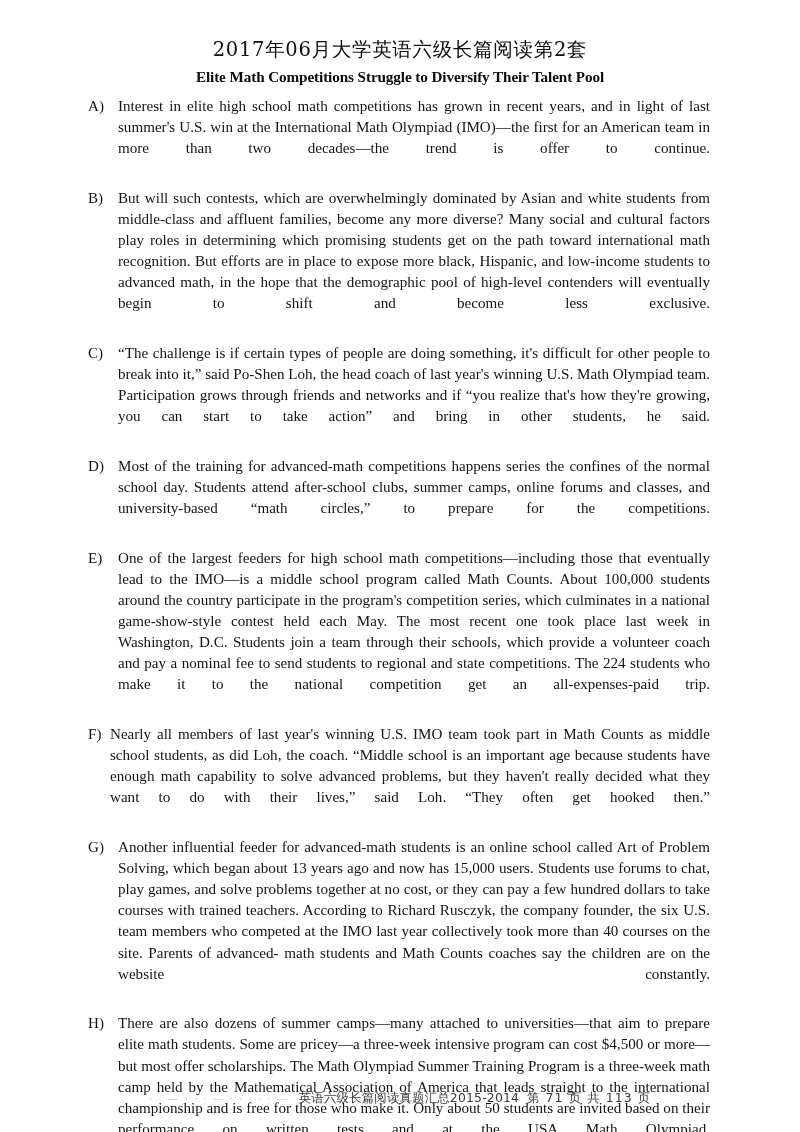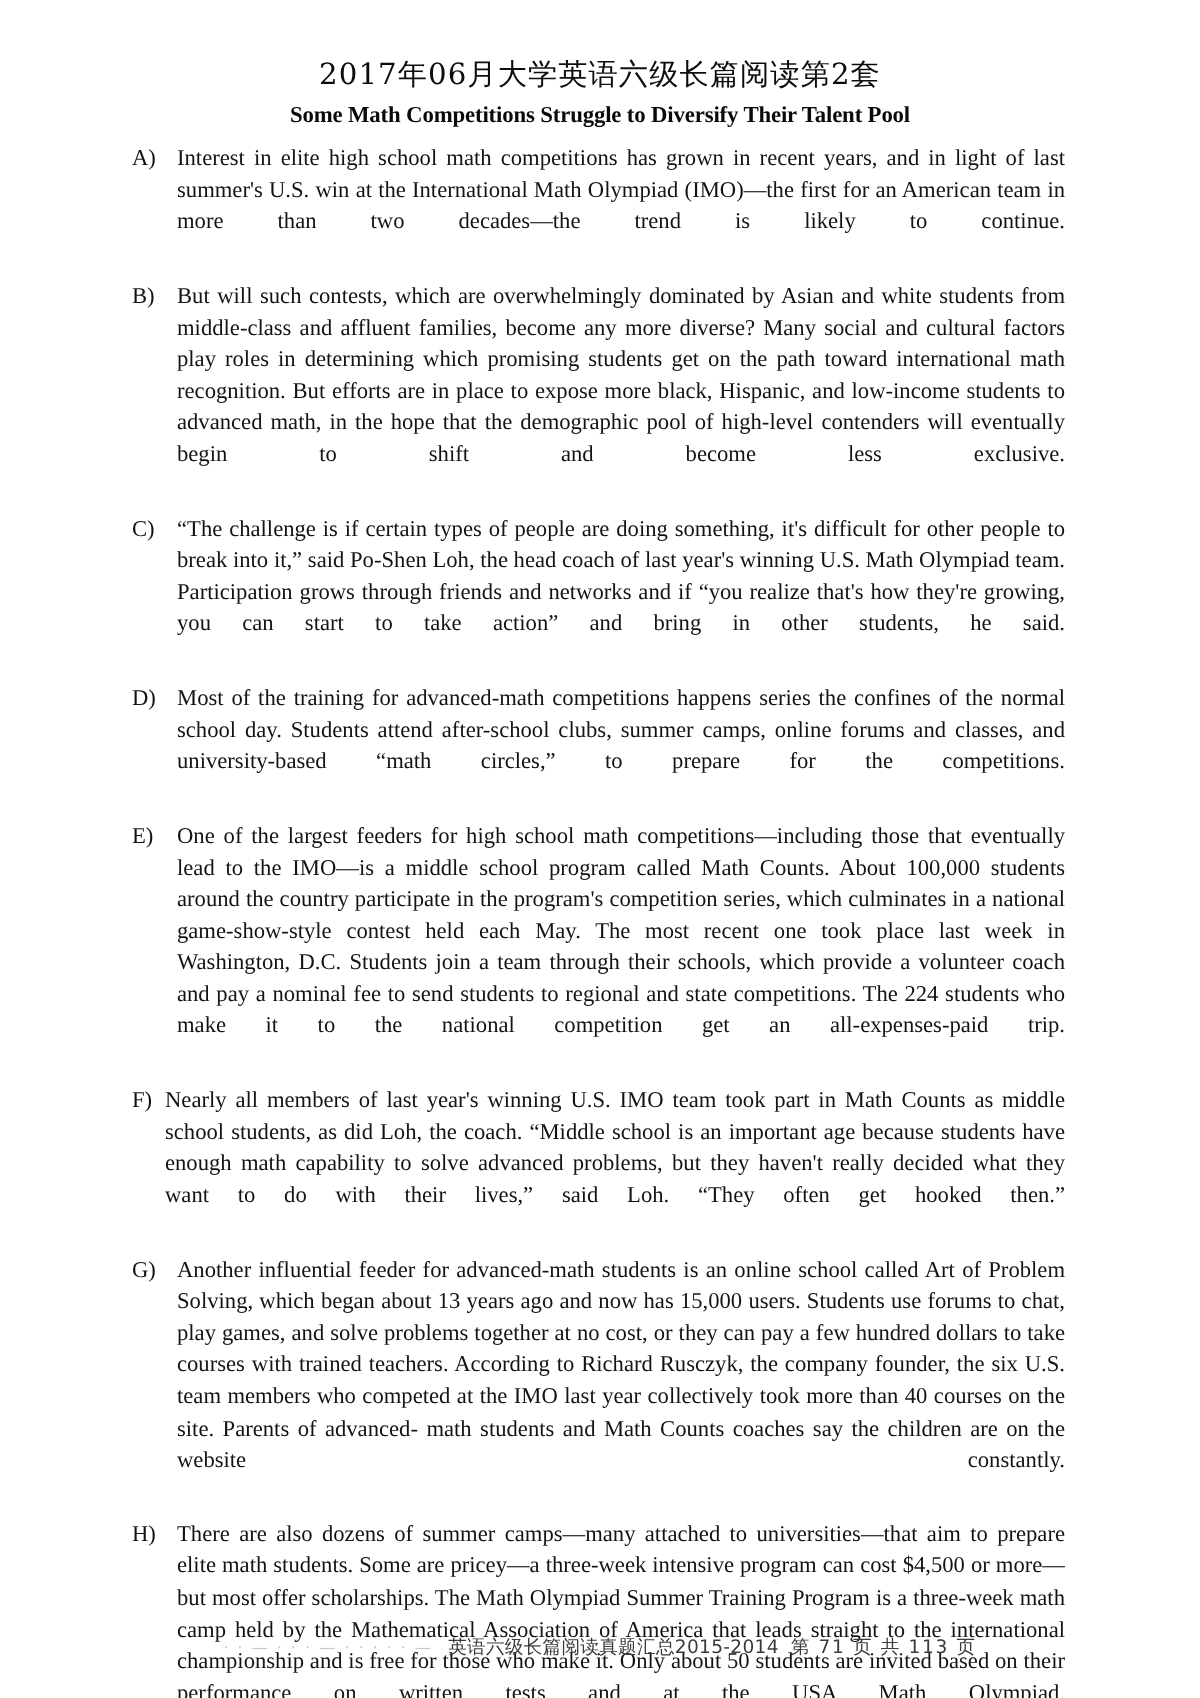--- a/index.html
+++ b/index.html
@@ -102,27 +102,27 @@
   .footer .ftxt { letter-spacing: 0.2px; }
   .footer .pnum { letter-spacing: 1.1px; }
 </style>
 </head>
 <body>
 
 <div class="page">
 
   <div class="title-cn">2017年06月大学英语六级长篇阅读第2套</div>
 
-  <div class="title-en">Some Math Competitions Struggle to Diversify Their Talent Pool</div>
+  <div class="title-en">Elite Math Competitions Struggle to Diversify Their Talent Pool</div>
 
   <div class="body-block">
 
     <div class="para">
       <span class="lbl">A)</span>
-      <span class="txt">Interest in elite high school math competitions has grown in recent years, and in light of last summer's U.S. win at the International Math Olympiad (IMO)—the first for an American team in more than two decades—the trend is likely to continue.</span>
+      <span class="txt">Interest in elite high school math competitions has grown in recent years, and in light of last summer's U.S. win at the International Math Olympiad (IMO)—the first for an American team in more than two decades—the trend is offer to continue.</span>
     </div>
 
     <div class="para">
       <span class="lbl">B)</span>
       <span class="txt">But will such contests, which are overwhelmingly dominated by Asian and white students from middle-class and affluent families, become any more diverse? Many social and cultural factors play roles in determining which promising students get on the path toward international math recognition. But efforts are in place to expose more black, Hispanic, and low-income students to advanced math, in the hope that the demographic pool of high-level contenders will eventually begin to shift and become less exclusive.</span>
     </div>
 
     <div class="para">
       <span class="lbl">C)</span>
       <span class="txt">“The challenge is if certain types of people are doing something, it's difficult for other people to break into it,” said Po-Shen Loh, the head coach of last year's winning U.S. Math Olympiad team. Participation grows through friends and networks and if “you realize that's how they're growing, you can start to take action” and bring in other students, he said.</span>

